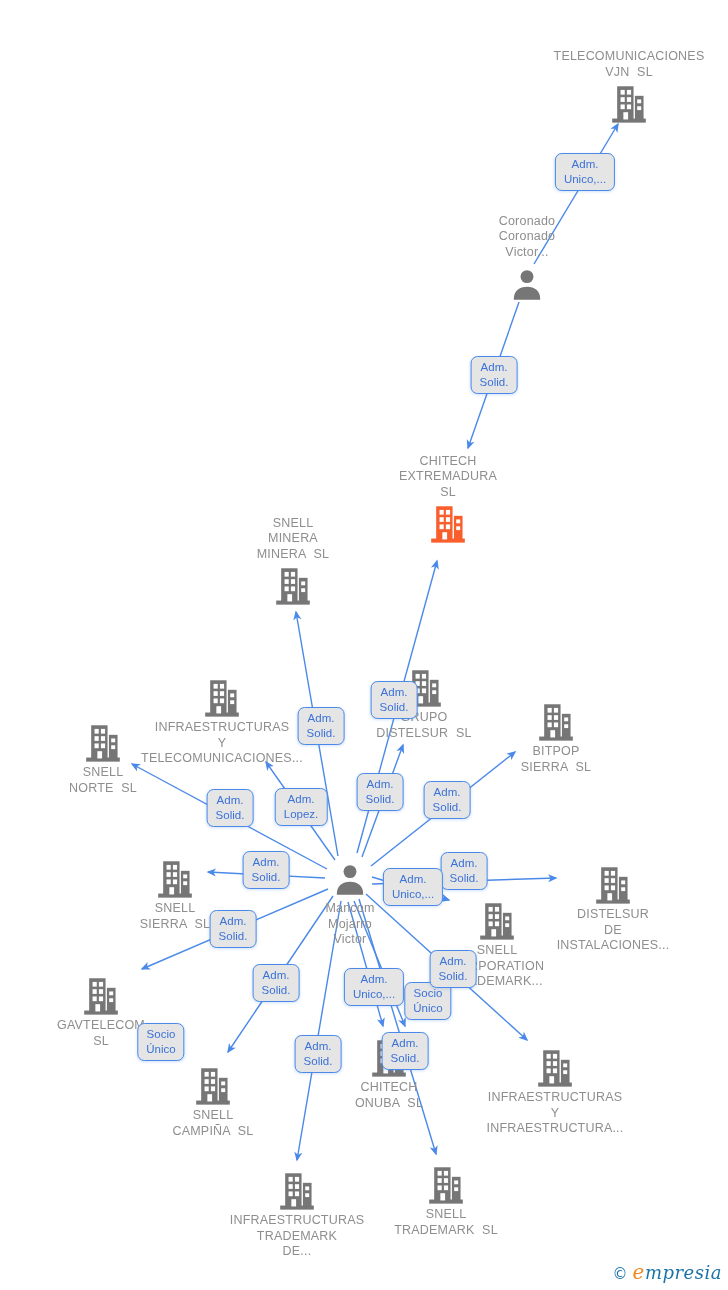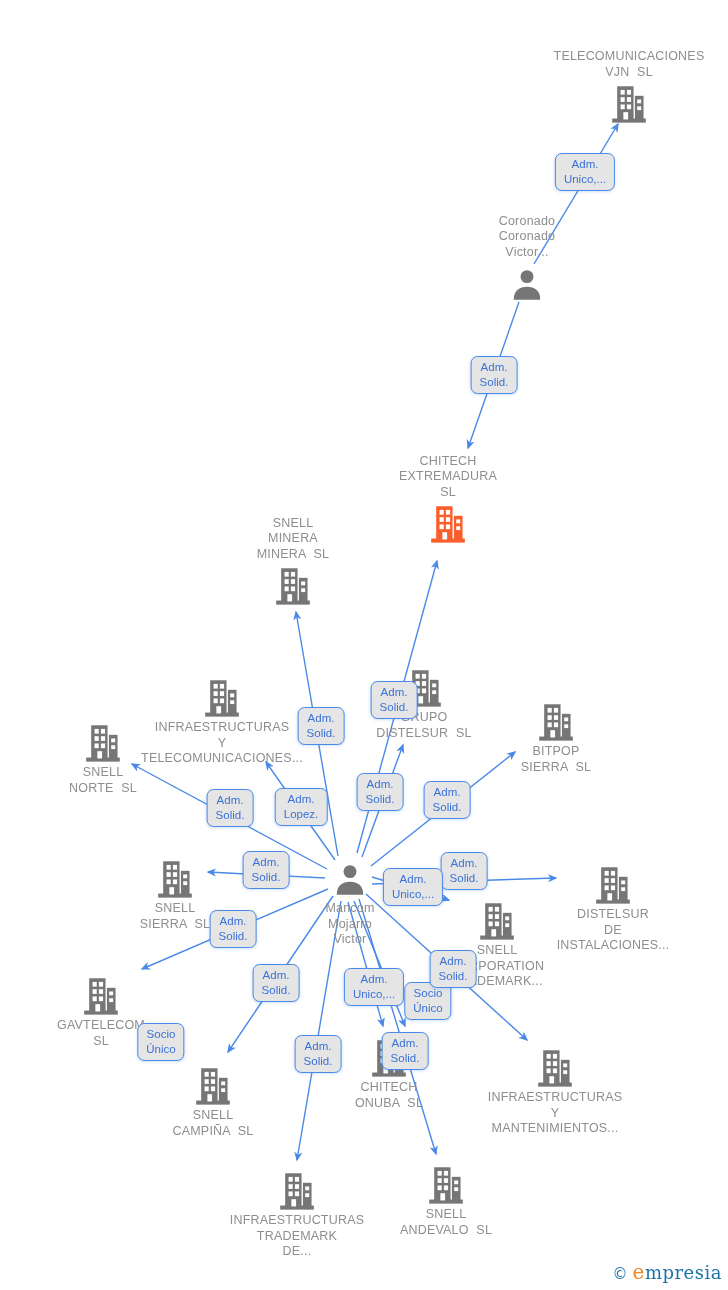--- a/index.html
+++ b/index.html
@@ -17,21 +17,21 @@
   .node.label-top .node-label{bottom:24px;}
 
   .edge-badge{position:absolute;transform:translate(-50%,-50%);
        background:#e5e5e5;border:1.5px solid #4a89e8;border-radius:7px;
        color:#3b72d8;font-size:11.5px;line-height:15px;padding:3px 8px;
        text-align:center;white-space:nowrap;
        box-shadow:0 1px 3px rgba(74,137,232,.25);}
 
   .footer{position:absolute;right:6px;bottom:6px;display:flex;align-items:baseline;gap:5px;}
   .footer .copy{color:#1b74a8;font-size:15px;font-family:"DejaVu Sans",sans-serif;}
-  .footer .brand{font-family:"DejaVu Serif",serif;
+  .footer .brand{font-family:"DejaVu Serif",serif;font-style:italic;
        font-size:18px;color:#1b74a8;letter-spacing:.5px;}
   .footer .brand .first{color:#f0871f;font-size:20px;}
 </style>
 </head>
 <body>
 
 <div id="stage">
   <svg id="edge-layer" xmlns="http://www.w3.org/2000/svg">
     <defs>
       <marker id="arrowhead" markerUnits="userSpaceOnUse" markerWidth="11" markerHeight="9" refX="8" refY="4.5" orient="auto">
@@ -416,21 +416,21 @@
               <rect x="12.7" y="22.5" width="4.6" height="5.2"></rect>
               <rect x="19.7" y="22.5" width="4.6" height="5.2"></rect>
               <rect x="15.8" y="31" width="5.2" height="8"></rect>
               <rect x="31" y="17" width="4.4" height="4.2"></rect>
               <rect x="31" y="24.5" width="4.4" height="4.2"></rect>
             </g>
           </svg></span>
         <div class="node-label">
           <div>INFRAESTRUCTURAS</div>
           <div>Y</div>
-          <div>MANTENIMIENTOS...</div>
+          <div>INFRAESTRUCTURA...</div>
         </div>
       </div>
       <div class="node label-bottom" style="left: 297px; top: 1191px;">
         <span class="icon"><svg width="40" height="40" viewBox="0 0 44 44">
             <g fill="#767676">
               <rect x="3.5" y="38" width="37" height="4.5"></rect>
               <rect x="9" y="2.5" width="18" height="36.5"></rect>
               <rect x="28.5" y="13" width="9.5" height="26"></rect>
             </g>
             <g fill="#ffffff">
@@ -465,21 +465,21 @@
               <rect x="19.7" y="14.5" width="4.6" height="5.2"></rect>
               <rect x="12.7" y="22.5" width="4.6" height="5.2"></rect>
               <rect x="19.7" y="22.5" width="4.6" height="5.2"></rect>
               <rect x="15.8" y="31" width="5.2" height="8"></rect>
               <rect x="31" y="17" width="4.4" height="4.2"></rect>
               <rect x="31" y="24.5" width="4.4" height="4.2"></rect>
             </g>
           </svg></span>
         <div class="node-label">
           <div>SNELL</div>
-          <div>ANDEVALO SL</div>
+          <div>TRADEMARK SL</div>
         </div>
       </div>
     </div>
   <div id="badge-layer">
       <div class="edge-badge" style="left: 585px; top: 172px;">
         <div>Adm.</div>
         <div>Unico,...</div>
       </div>
       <div class="edge-badge" style="left: 494px; top: 375px;">
         <div>Adm.</div>

